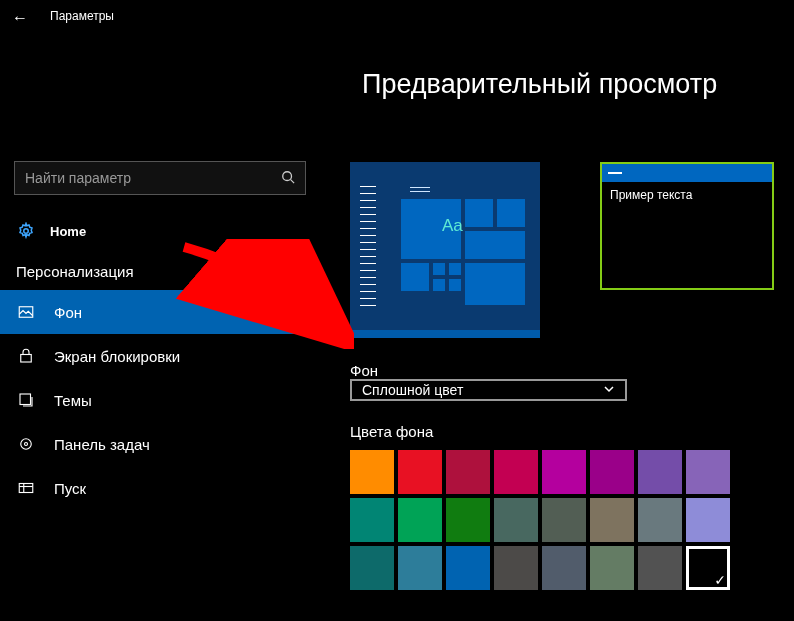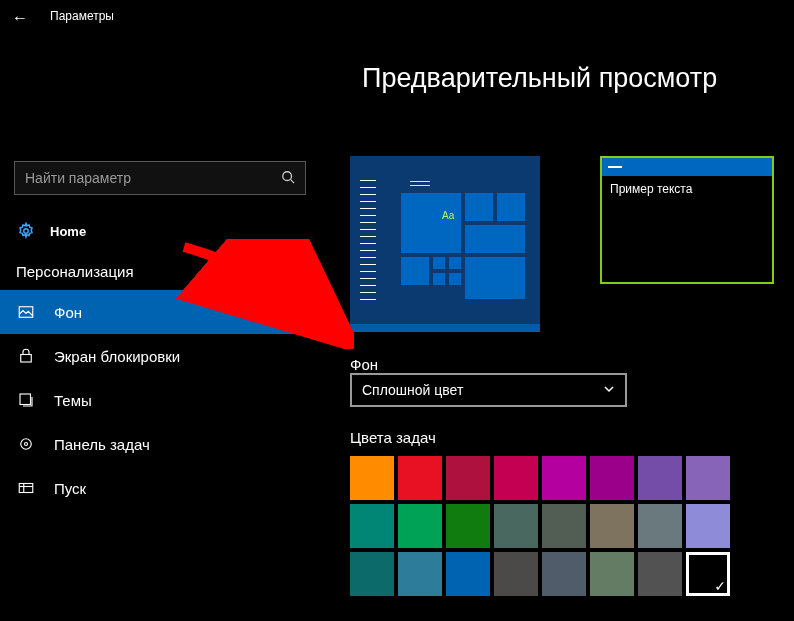--- a/index.html
+++ b/index.html
@@ -107,38 +107,38 @@
   }
   .desk-preview .lines span { display:block; height:1px; background:#fff; margin:6px 0; }
   .desk-preview .tiny-lines {
     position:absolute; left:60px; top:22px; width:20px;
   }
   .desk-preview .tiny-lines span{display:block;height:1px;background:#cfe6ff;margin:3px 0;}
   .desk-preview .tiles {
     position:absolute; left:50px; top:36px; width:132px; height:110px;
   }
   .tile { position:absolute; background:#0067c0; border:1px solid #0a3a70; }
-  .aa-label { position:absolute; left:92px; top:54px; font-size:10px; color:#bef264; }
+  .aa-label { position:absolute; left:92px; top:54px; font-size:17px; color:#5eead4; }
   .desk-preview .taskbar { position:absolute; bottom:0; left:0; right:0; height:8px; background:#005bab; }
 
   .window-preview {
     width: 174px;
     height: 128px;
     border: 2px solid #84cc16;
     background: #000;
     position: relative;
   }
   .window-preview .top { height:18px; background:#0067c0; display:flex; align-items:center; padding:0 6px; gap:4px;}
   .window-preview .dash { width:14px; height:2px; background:#fff; }
   .window-preview .sample { padding:6px 8px; font-size:12px; }
 
   .field-label { font-size:15px; margin-top: 24px; }
   .dropdown {
     margin-top: 0;
-    width: 277px; height: 34px;
+    width: 277px; height: 22px;
     border: 2px solid #999;
     display:flex; align-items:center; justify-content:space-between;
     padding: 0 10px;
     font-size:14px;
     cursor:pointer;
     background: #000;
   }
   .colors-label { font-size:15px; margin-top: 22px; }
   .swatches {
     margin-top: 10px;
@@ -295,21 +295,21 @@
     <div class="field-label">Фон</div>
     <div class="dropdown">
       <span>Сплошной цвет</span>
       <span>
         <svg width="12" height="12" viewBox="0 0 12 12" fill="none" stroke="#fff" stroke-width="1.5">
             <path d="M2 4l4 4 4-4"></path>
           </svg>
       </span>
     </div>
 
-    <div class="colors-label">Цвета задач</div>
+    <div class="colors-label">Цвета фона</div>
     <div class="swatches" id="swatches">
         <div class="sw" style="background: rgb(255, 140, 0);"></div>
         <div class="sw" style="background: rgb(232, 17, 35);"></div>
         <div class="sw" style="background: rgb(174, 17, 61);"></div>
         <div class="sw" style="background: rgb(195, 0, 82);"></div>
         <div class="sw" style="background: rgb(180, 0, 158);"></div>
         <div class="sw" style="background: rgb(154, 0, 137);"></div>
         <div class="sw" style="background: rgb(116, 77, 169);"></div>
         <div class="sw" style="background: rgb(135, 100, 184);"></div>
         <div class="sw" style="background: rgb(1, 133, 116);"></div>

